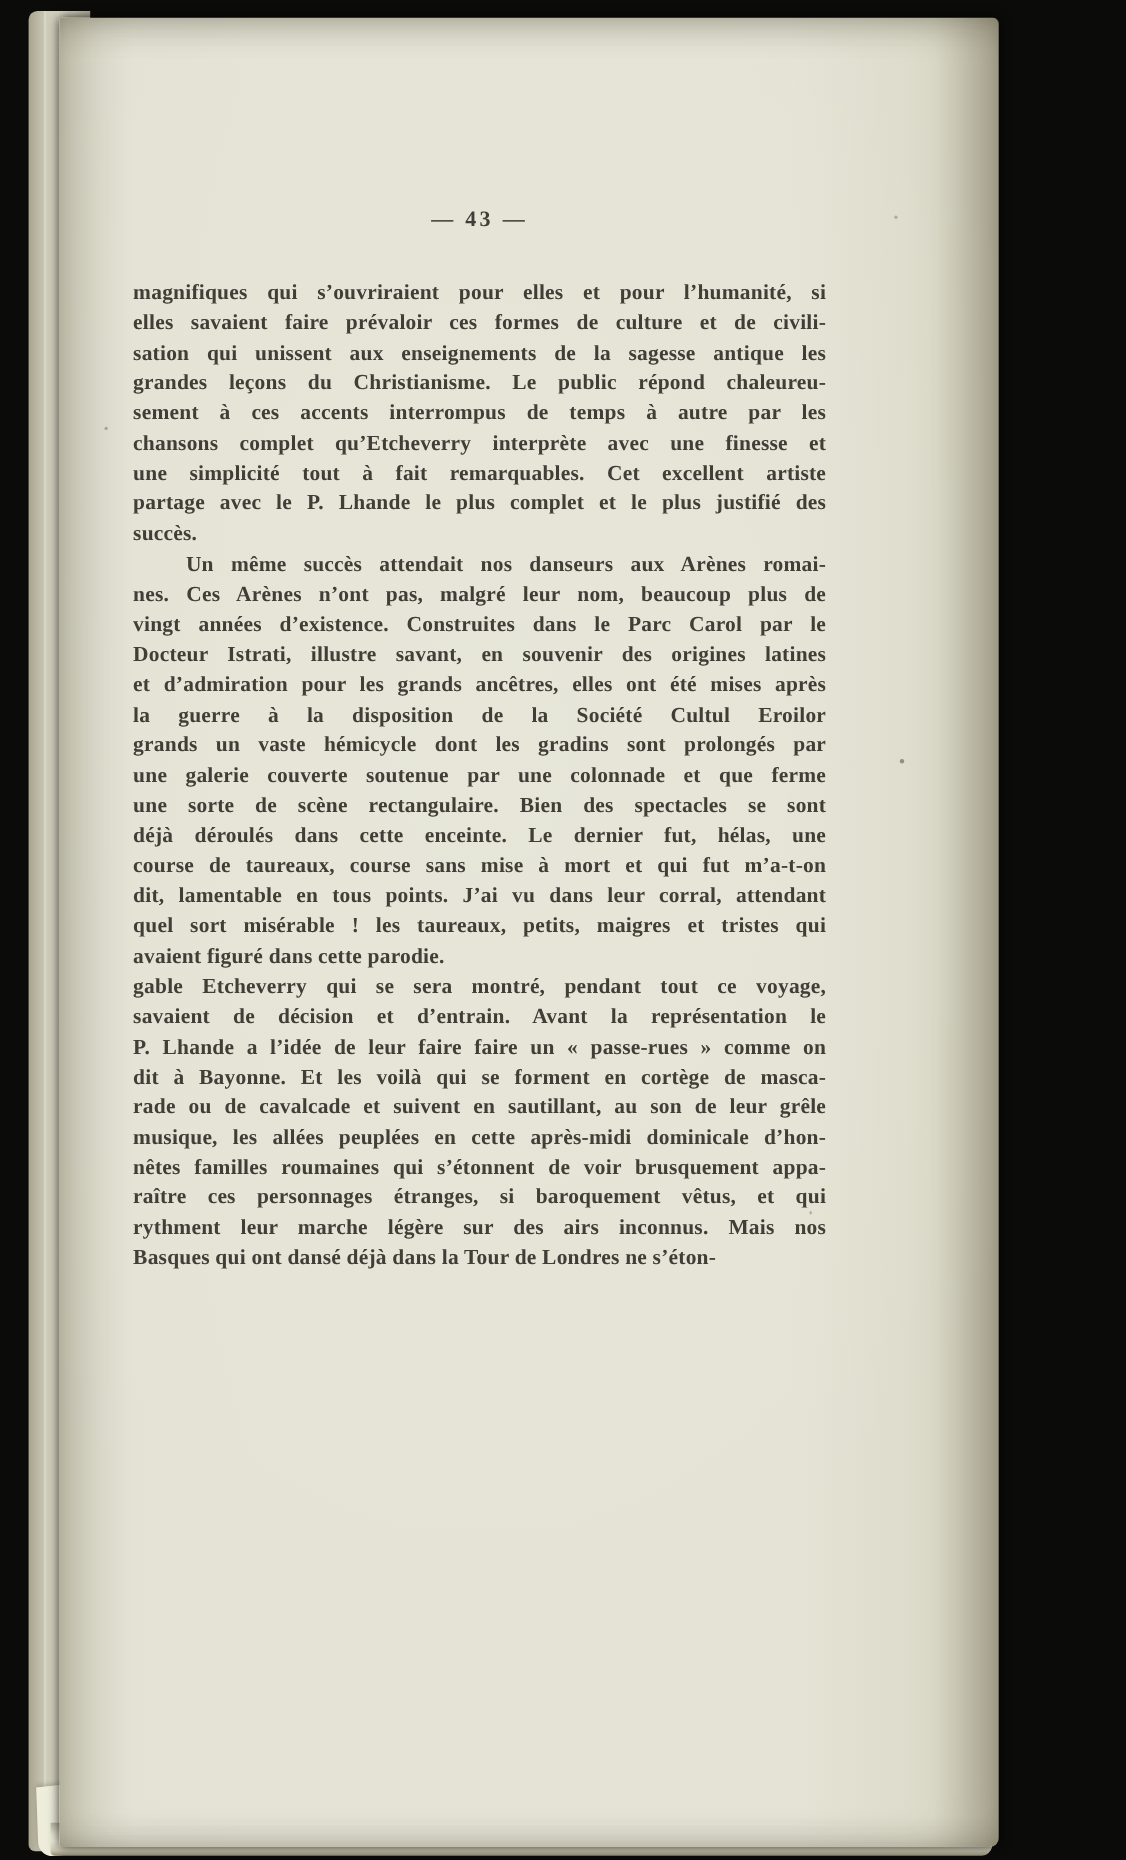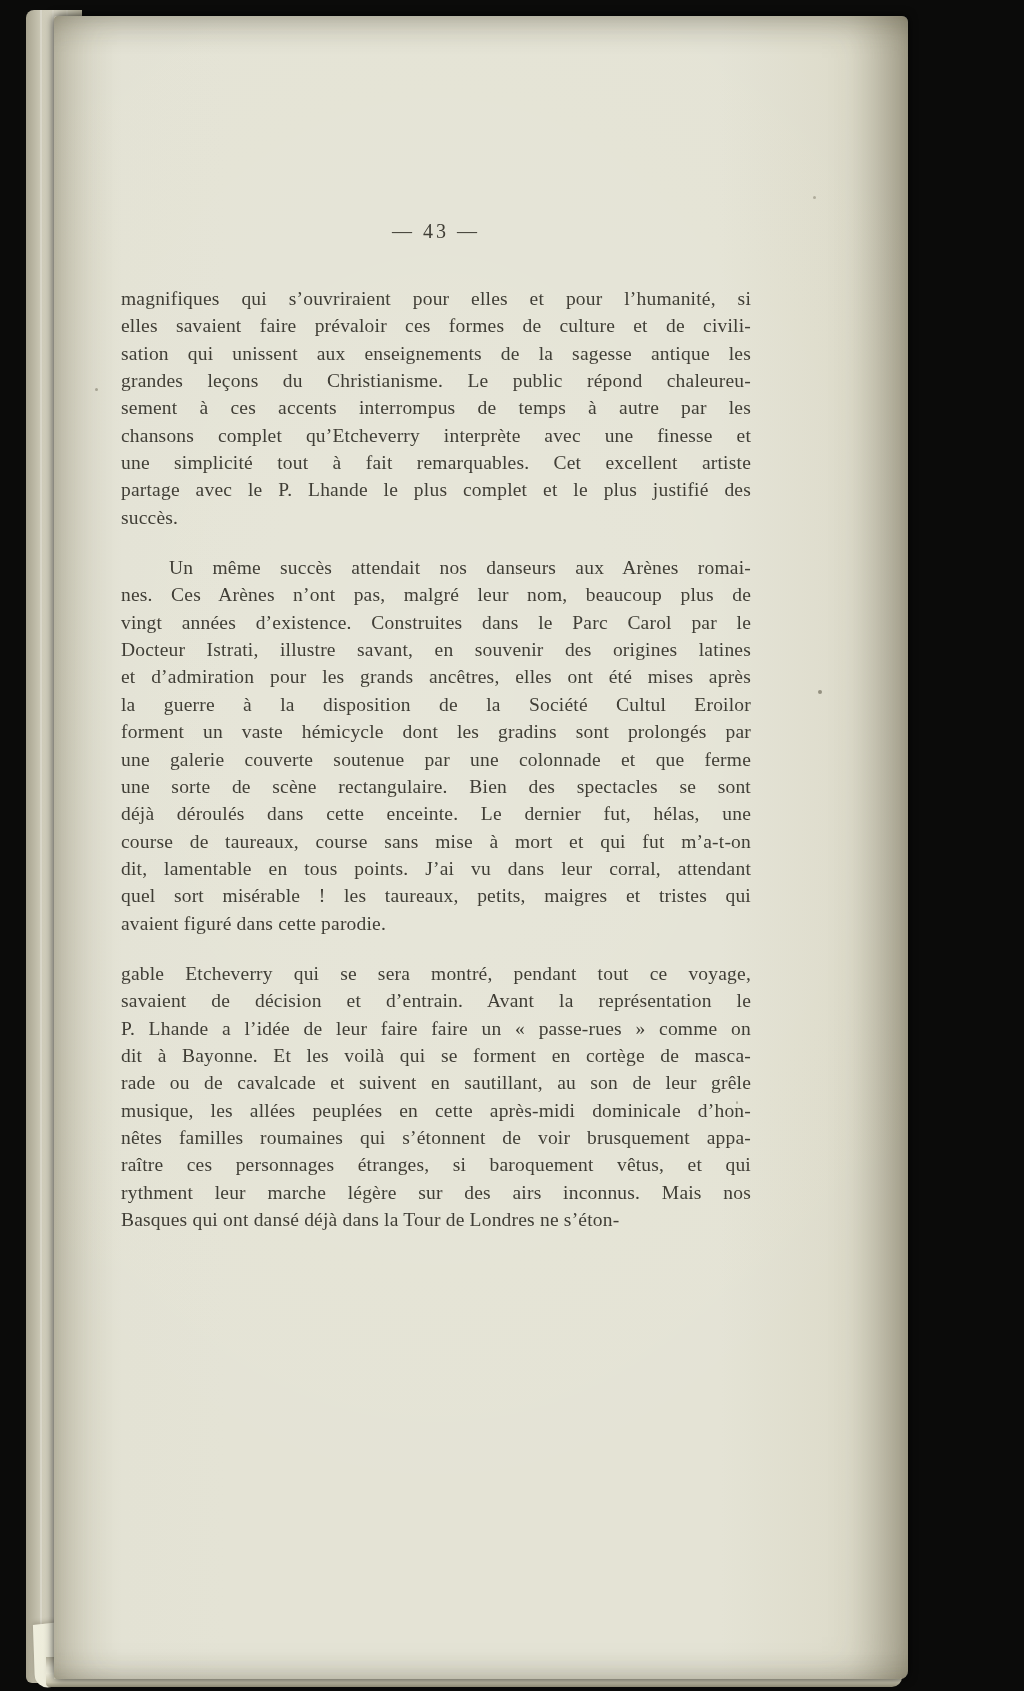--- a/index.html
+++ b/index.html
@@ -53,34 +53,35 @@
     border-radius:3px 6px 8px 2px;
   }
   
   .speck{position:absolute;border-radius:50%;background:#55503f;opacity:.55;}
   .s1{left:818px;top:690px;width:4px;height:4px;}
   .s2{left:95px;top:388px;width:3px;height:3px;opacity:.4;}
   .s3{left:813px;top:196px;width:3px;height:3px;opacity:.35;}
   .s4{left:736px;top:1101px;width:2px;height:3px;opacity:.4;}
   
   .content{
-    position:absolute;left:67px;top:204px;width:630px;
+    position:absolute;left:67px;top:172px;width:630px;
     color:var(--ink);
     font-size:19.5px;
     letter-spacing:.2px;
+    font-weight:bold;
   }
   .page-number{
     text-align:center;
     font-size:20px;
     letter-spacing:3px;
     margin-bottom:42px;
     color:var(--ink);
   }
   .paragraph{margin:0;}
-  .paragraph + .paragraph{margin-top:23px;}
+  .paragraph + .paragraph{margin-top:1px;}
   .line{
     text-align:justify;
     text-align-last:justify;
     line-height:27.35px;
     white-space:normal;
   }
   .line.indented{padding-left:48px;}
   .line.last-line{text-align-last:left;}
 </style>
 </head>
@@ -110,21 +111,21 @@
             <div class="line">partage avec le P. Lhande le plus complet et le plus justifié des</div>
             <div class="line last-line">succès.</div>
           </div>
           <div class="paragraph">
             <div class="line indented">Un même succès attendait nos danseurs aux Arènes romai-</div>
             <div class="line">nes. Ces Arènes n’ont pas, malgré leur nom, beaucoup plus de</div>
             <div class="line">vingt années d’existence. Construites dans le Parc Carol par le</div>
             <div class="line">Docteur Istrati, illustre savant, en souvenir des origines latines</div>
             <div class="line">et d’admiration pour les grands ancêtres, elles ont été mises après</div>
             <div class="line">la guerre à la disposition de la Société Cultul Eroilor</div>
-            <div class="line">forment un vaste hémicycle dont les gradins sont prolongés par</div>
+            <div class="line">grands un vaste hémicycle dont les gradins sont prolongés par</div>
             <div class="line">une galerie couverte soutenue par une colonnade et que ferme</div>
             <div class="line">une sorte de scène rectangulaire. Bien des spectacles se sont</div>
             <div class="line">déjà déroulés dans cette enceinte. Le dernier fut, hélas, une</div>
             <div class="line">course de taureaux, course sans mise à mort et qui fut m’a-t-on</div>
             <div class="line">dit, lamentable en tous points. J’ai vu dans leur corral, attendant</div>
             <div class="line">quel sort misérable ! les taureaux, petits, maigres et tristes qui</div>
             <div class="line last-line">avaient figuré dans cette parodie.</div>
           </div>
           <div class="paragraph">
             <div class="line">gable Etcheverry qui se sera montré, pendant tout ce voyage,</div>

